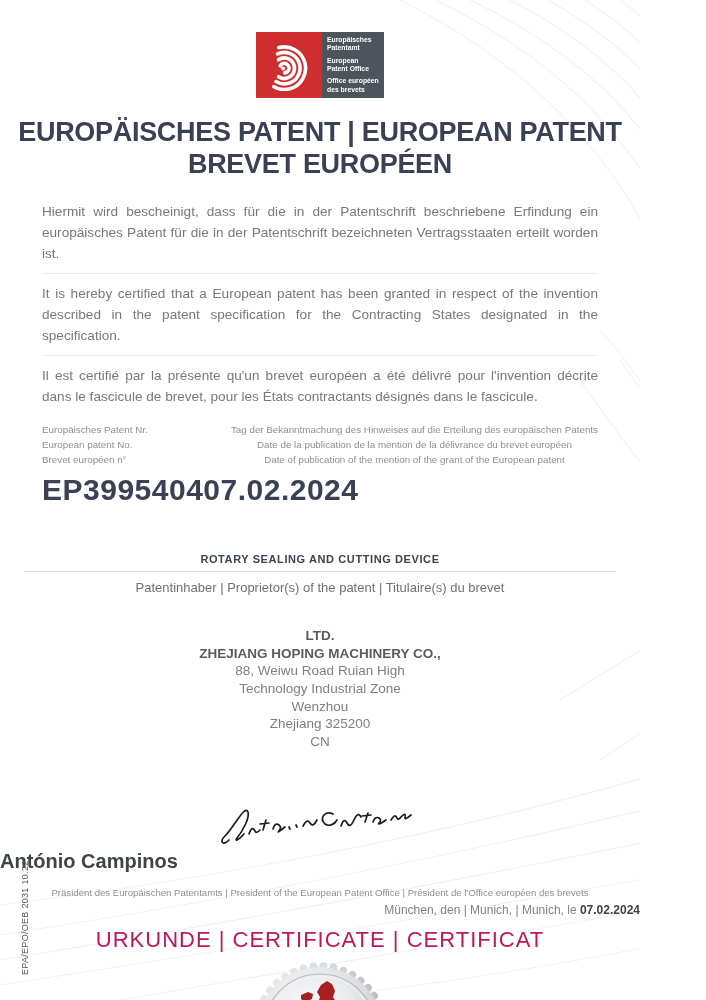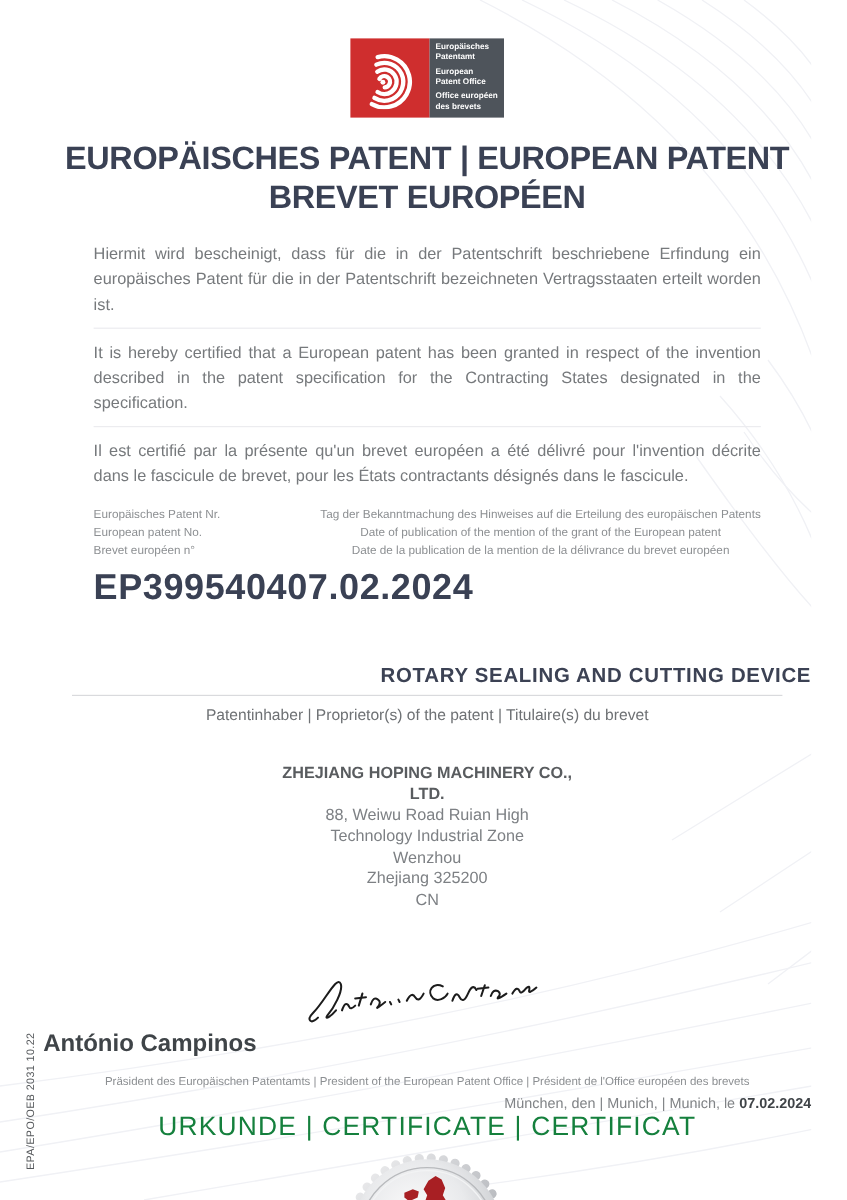--- a/index.html
+++ b/index.html
@@ -1,20 +1,19 @@
 <!DOCTYPE html>
 <html><head>
 <meta charset="utf-8">
 <style>
   html,body{margin:0;padding:0;background:#ffffff;}
   .page{
     position:relative;width:640px;height:1000px;overflow:hidden;
     background:#ffffff;font-family:"Liberation Sans","DejaVu Sans",sans-serif;
     color:#76797c;
-    padding-left:36px;
   }
   .bg-pattern{position:absolute;inset:0;pointer-events:none;}
   .content{position:relative;z-index:1;}
 
   
   .logo-row{display:flex;justify-content:center;padding-top:32px;}
   .logo{display:flex;}
   .logo-red{width:66px;height:66px;background:#cf2e2e;display:flex;align-items:center;justify-content:center;}
   .logo-gray{width:62px;height:66px;background:#4e545b;color:#ffffff;
     font-size:6.8px;font-weight:bold;line-height:1.25;
@@ -31,36 +30,36 @@
   .para-divider{border:none;border-top:1px solid #ececef;margin:9px 0;}
 
   
   .grant-labels{width:556px;margin:16px auto 0;display:flex;justify-content:space-between;
     font-size:9.8px;line-height:1.5;color:#8c8f92;}
   .grant-labels .right{text-align:center;}
   .grant-values{width:556px;margin:6px auto 0;display:flex;
     font-size:30px;font-weight:800;color:#3a4154;letter-spacing:0.5px;}
 
   
-  .invention-title{margin-top:46px;text-align:right;font-size:17px;font-weight:bold;
+  .invention-title{margin-top:46px;text-align:center;font-size:11px;font-weight:bold;
     color:#3c4254;letter-spacing:0.6px;}
   .title-rule{border:none;border-top:1px solid #d9dadd;width:592px;margin:6px auto 0;}
   .proprietor-label{margin-top:8px;text-align:center;font-size:13px;color:#6e7174;}
 
   .proprietor-block{margin-top:32px;text-align:center;font-size:13.5px;line-height:1.3;color:#7d8084;}
   .proprietor-name{font-weight:bold;color:#595c5f;}
 
   
   .sig-wrap{margin-top:46px;text-align:center;}
   .sig-name{text-align:left;font-size:20px;font-weight:bold;color:#3f4448;margin-top:-2px;}
   .president-line{margin-top:14px;text-align:center;font-size:9.6px;color:#8c8f92;}
   .munich-line{margin-top:5px;text-align:right;font-size:12px;color:#808386;}
   .munich-line .date-bold{font-weight:bold;color:#3f4347;}
 
-  .urkunde-line{text-align:center;font-size:22px;color:#15803d;letter-spacing:1px;}
+  .urkunde-line{margin-top:10px;text-align:center;font-size:22px;color:#be185d;letter-spacing:1px;}
 
   .seal-wrap{margin-top:6px;text-align:center;}
 
   
   .side-code{position:absolute;left:30px;bottom:25px;transform:rotate(-90deg);
     transform-origin:left bottom;font-size:9px;color:#55585b;letter-spacing:0.3px;white-space:nowrap;z-index:2;}
 </style>
 </head>
 <body>
 
@@ -128,36 +127,36 @@
     </div>
 
     <div class="grant-labels">
       <div class="left">
         <div>Europäisches Patent Nr.</div>
         <div>European patent No.</div>
         <div>Brevet européen n°</div>
       </div>
       <div class="right">
         <div>Tag der Bekanntmachung des Hinweises auf die Erteilung des europäischen Patents</div>
+        <div>Date de la publication de la mention de la délivrance du brevet européen</div>
         <div>Date of publication of the mention of the grant of the European patent</div>
-        <div>Date de la publication de la mention de la délivrance du brevet européen</div>
       </div>
     </div>
     <div class="grant-values">
       <div>EP3995404</div>
       <div>07.02.2024</div>
     </div>
 
     <div class="invention-title">ROTARY SEALING AND CUTTING DEVICE</div>
     <hr class="title-rule">
     <div class="proprietor-label">Patentinhaber | Proprietor(s) of the patent | Titulaire(s) du brevet</div>
 
     <div class="proprietor-block">
+      <div class="proprietor-name">LTD.</div>
       <div class="proprietor-name">ZHEJIANG HOPING MACHINERY CO.,</div>
-      <div class="proprietor-name">LTD.</div>
       <div>88, Weiwu Road Ruian High</div>
       <div>Technology Industrial Zone</div>
       <div>Wenzhou</div>
       <div>Zhejiang 325200</div>
       <div>CN</div>
     </div>
 
     <div class="sig-wrap">
       <svg width="210" height="52" viewBox="0 0 210 52">
         <g fill="none" stroke="#1c1c1c" stroke-width="1.7" stroke-linecap="round" stroke-linejoin="round">

